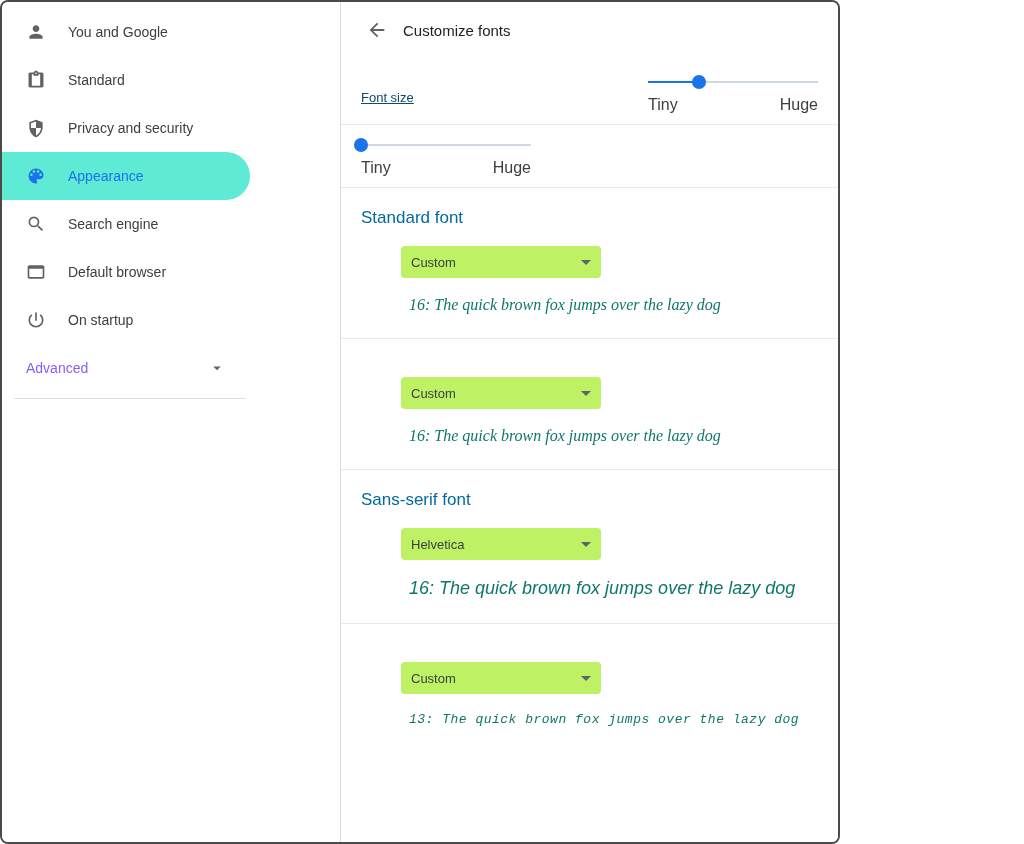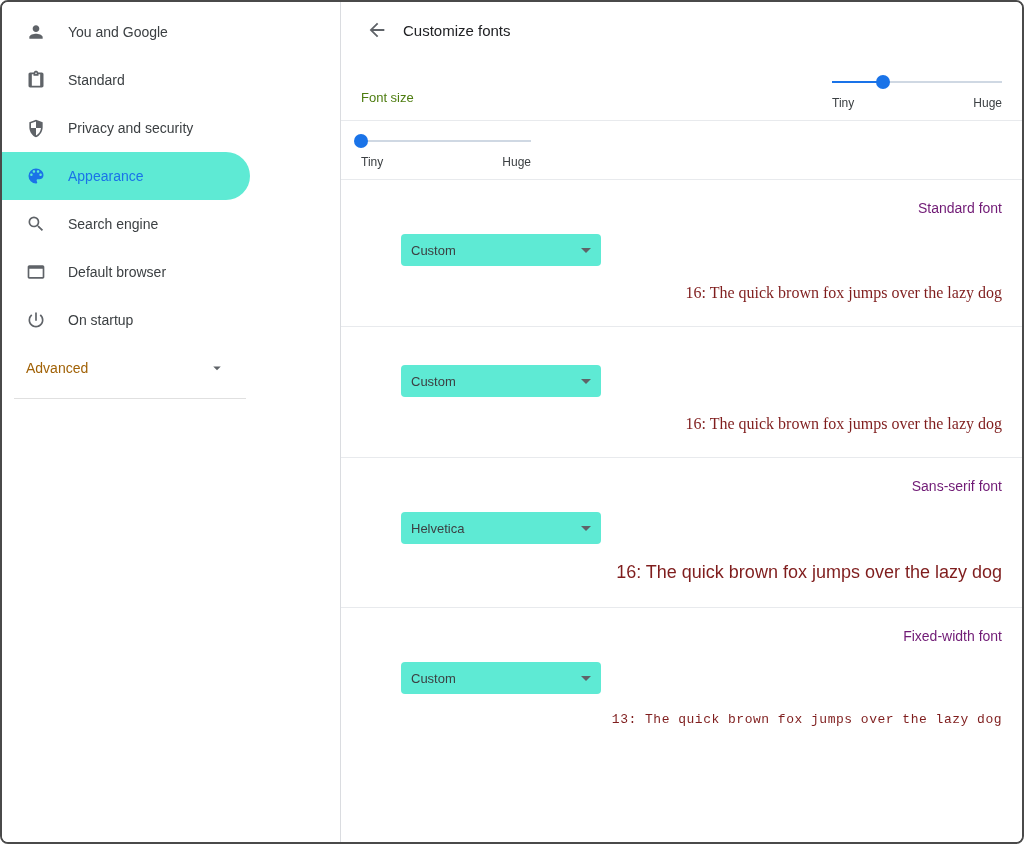--- a/index.html
+++ b/index.html
@@ -1,49 +1,49 @@
 <!DOCTYPE html>
 <html><head>
 <meta charset="utf-8">
 <style>
   * { box-sizing: border-box; margin: 0; padding: 0; }
   html, body { width: 1024px; height: 844px; font-family: Arial, "Helvetica Neue", Helvetica, sans-serif; background: #fff; color: #202124; }
-  .frame { width: 1024px; height: 844px; border: 2px solid #4a4a4a; border-radius: 8px; position: relative; overflow: hidden; background:#fff; }
+  .frame { width: 840px; height: 844px; border: 2px solid #4a4a4a; border-radius: 8px; position: relative; overflow: hidden; background:#fff; }
   .sidebar { position:absolute; left:0; top:0; width: 338px; height: 100%; background:#fff; padding-top: 6px;}
   .sidebar-sep { position:absolute; left:338px; top:0; width:1px; height:100%; background:#dadce0; }
-  .main { position:absolute; left:339px; top:0; right:0; height:100%; overflow:hidden; background:#fff;text-align:right;}
+  .main { position:absolute; left:339px; top:0; right:0; height:100%; overflow:hidden; background:#fff;}
   .nav-list { list-style:none; padding: 0; }
   .nav-item { display:flex; align-items:center; height:48px; padding-left: 24px; font-size:14px; color:#3c4043; font-weight:500; cursor:pointer; position:relative; }
   .nav-item.active { color:#1a73e8; background:#5eead4; border-top-right-radius:24px; border-bottom-right-radius:24px; width: 248px; }
   .nav-item .icon { width:20px; height:20px; margin-right:22px; display:flex; align-items:center; justify-content:center; color:#5f6368; }
   .nav-item.active .icon { color:#1a73e8; }
   .nav-item .ext-icon { position:absolute; right: 100px; width:20px; height:20px; color:#5f6368;}
-  .advanced-row { display:flex; align-items:center; justify-content:space-between; height:48px; padding: 0 24px; font-size:14px; color:#a16207; font-weight:500; cursor:pointer; width: 248px;}
+  .advanced-row { display:flex; align-items:center; justify-content:space-between; height:48px; padding: 0 24px; font-size:14px; color:#8b5cf6; font-weight:500; cursor:pointer; width: 248px;}
   .advanced-row .chev { color:#5f6368; }
   .hr { height:1px; background:#e0e0e0; margin: 6px 12px 6px 12px; width: 232px;}
   .header-row { display:flex; align-items:center; height: 56px; padding-left: 18px; }
   .back-btn { width:36px; height:36px; border-radius:50%; display:flex; align-items:center; justify-content:center; color:#5f6368; cursor:pointer; }
   .page-title { font-size:15px; font-weight:500; color:#202124; margin-left: 8px;}
   .content { padding: 0 0 0 0; }
   .row { border-bottom:1px solid #e8eaed; padding: 0 20px; }
   .slider-row { display:flex; align-items:flex-start; justify-content:space-between; }
-  .slider-row .label-col { font-size:13px; color:#4d7c0f; padding-top: 32px; }
+  .slider-row .label-col { font-size:13px; color:#0c4a6e; padding-top: 32px; text-decoration: underline; }
   .slider-col { width: 170px; padding-top: 14px; padding-bottom: 10px;}
   .slider-row.min .label-col { padding-top: 26px; }
   .slider-row.min .slider-col { padding-top: 10px; }
   .slider-track { position:relative; height: 20px; }
   .track-base { position:absolute; left:0; right:0; top:9px; height:2px; background:#cfd8e3; }
   .track-fill { position:absolute; left:0; top:9px; height:2px; background:#1a73e8; }
   .thumb { position:absolute; top:3px; width:14px; height:14px; border-radius:50%; background:#1a73e8; cursor:pointer; }
-  .slider-labels { display:flex; justify-content:space-between; font-size:12px; color:#3c4043; margin-top: 4px;}
+  .slider-labels { display:flex; justify-content:space-between; font-size:16px; color:#3c4043; margin-top: 4px;}
   .font-section { padding: 20px 20px 24px 20px; border-bottom:1px solid #e8eaed; }
-  .font-section .section-label { font-size:14px; color:#701a75; font-weight:400; }
-  .dropdown { margin-top: 18px; margin-left: 40px; width: 200px; height: 32px; background:#5eead4; border-radius:4px; display:flex; align-items:center; justify-content:space-between; padding: 0 10px 0 10px; font-size:13px; color:#3c4043; cursor:pointer;}
+  .font-section .section-label { font-size:17px; color:#0369a1; font-weight:400; }
+  .dropdown { margin-top: 18px; margin-left: 40px; width: 200px; height: 32px; background:#bef264; border-radius:4px; display:flex; align-items:center; justify-content:space-between; padding: 0 10px 0 10px; font-size:13px; color:#3c4043; cursor:pointer;}
   .dropdown .dd-icon { width:0; height:0; border-left:5px solid transparent; border-right:5px solid transparent; border-top:5px solid #5f6368; }
-  .preview { margin-top: 18px; margin-left: 20px; font-size:16px; color:#7f1d1d; }
+  .preview { margin-top: 18px; margin-left: 48px; font-size:16px; color:#0f766e;font-style:italic; }
   .preview.serif { font-family: "Times New Roman", Times, serif; }
   .preview.sans { font-family: Helvetica, Arial, sans-serif; font-size:18px;}
   .preview.mono { font-family: "Courier New", Courier, monospace; font-size:13px; letter-spacing:0.5px;}
   svg { display:block; }
 </style>
 </head>
 <body>
 
 <div class="frame">
 
@@ -183,21 +183,20 @@
       <div class="font-section">
         <div class="section-label">Sans-serif font</div>
         <div class="dropdown">
           <span>Helvetica</span>
           <span class="dd-icon"></span>
         </div>
         <div class="preview sans">16: The quick brown fox jumps over the lazy dog</div>
       </div>
 
       <div class="font-section" style="border-bottom:none;">
-        <div class="section-label">Fixed-width font</div>
         <div class="dropdown">
           <span>Custom</span>
           <span class="dd-icon"></span>
         </div>
         <div class="preview mono">13: The quick brown fox jumps over the lazy dog</div>
       </div>
 
     </div>
   </main>
 

